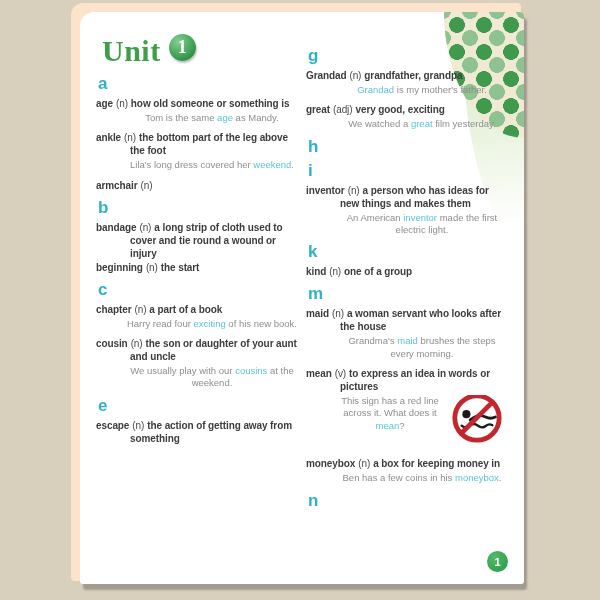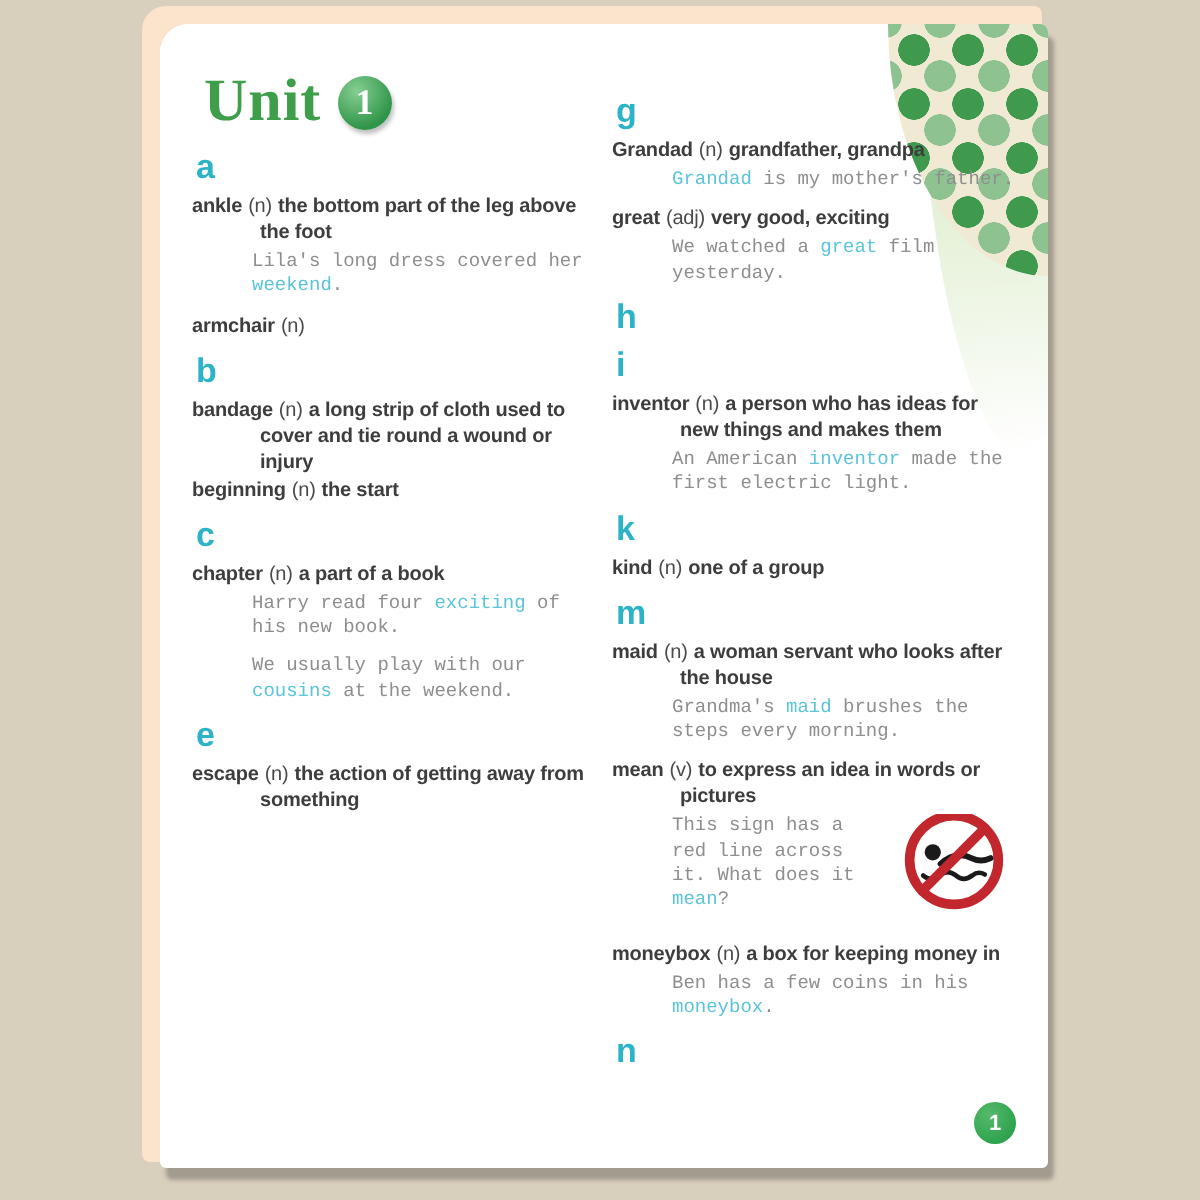--- a/index.html
+++ b/index.html
@@ -38,21 +38,21 @@
     background-size:27px 27px, 27px 27px;
     background-position:1px 1px, 14px 14px;
   }
   .page-inner {
     position:relative; padding:14px 14px 0 16px;
     display:flex; gap:6px;
   }
   .col { width:204px; }
   .col.right { padding-top:14px; }
 
-  .unit-row { display:flex; align-items:center; gap:8px; margin:8px 0 6px 6px; }
+  .unit-row { display:flex; align-items:flex-start; gap:8px; margin:8px 0 6px 6px; }
   .unit-word {
     font-family:"Liberation Serif", serif; font-weight:bold;
     font-size:30px; color:#3f9e4a; letter-spacing:.5px;
   }
   .unit-badge {
     width:27px; height:27px; border-radius:50%;
     background:radial-gradient(circle at 35% 28%, #86cf93, #2f9447 72%);
     box-shadow:1px 2px 2px rgba(0,0,0,.25);
     color:#fff; font-family:"Liberation Serif", serif; font-weight:bold;
     font-size:18px; display:flex; align-items:center; justify-content:center;
@@ -64,24 +64,25 @@
   }
   .entry { margin-bottom:1px; }
   .entry-head {
     font-size:10px; font-weight:bold; color:#3d3d3d;
     line-height:1.3; padding-left:34px; text-indent:-34px;
     letter-spacing:-.1px;
   }
   .entry-head .pos { font-weight:normal; color:#4a4a4a; padding:0 3px 0 3px; }
   .entry-head .def { }
   .example {
-    font-family:Liberation Mono, monospace;
+    font-family:Liberation Sans, sans-serif;
     font-size:9.5px; color:#8e8e8e; line-height:1.3;
     margin:2px 2px 7px 30px;
     overflow:hidden;
+    text-align:center;
   }
   .example .hl { color:#5ac4d9; }
   .example .fig { float:right; margin:-8px 0 2px 6px; }
   .example .fig.sign { margin:-4px 4px 2px 6px; }
 
   .page-num {
     position:absolute; right:16px; bottom:12px;
     width:21px; height:21px; border-radius:50%;
     background:radial-gradient(circle at 35% 30%, #55b96a, #2ca24d 75%);
     color:#fff; font-size:11px; font-weight:bold;
@@ -99,20 +100,24 @@
 
   <div class="page-inner">
     <div class="col left">
       <div class="unit-row">
         <span class="unit-word">Unit</span>
         <span class="unit-badge">1</span>
       </div>
     <div class="section">
           <div class="section-letter">a</div>
           <div class="entry">
+            <div class="entry-head"><span class="word">age</span><span class="pos">(n)</span><span class="def">how old someone or something is</span></div>
+            <div class="example"><span>Tom is the same </span><span class="hl">age</span><span> as Mandy.</span></div>
+          </div>
+          <div class="entry">
             <div class="entry-head"><span class="word">ankle</span><span class="pos">(n)</span><span class="def">the bottom part of the leg above the foot</span></div>
             <div class="example"><span>Lila's long dress covered her </span><span class="hl">weekend</span><span>.</span></div>
           </div>
           <div class="entry">
             <div class="entry-head"><span class="word">armchair</span><span class="pos">(n)</span></div>
           </div>
         </div>
         <div class="section">
           <div class="section-letter">b</div>
           <div class="entry">
@@ -122,20 +127,21 @@
             <div class="entry-head"><span class="word">beginning</span><span class="pos">(n)</span><span class="def">the start</span></div>
           </div>
         </div>
         <div class="section">
           <div class="section-letter">c</div>
           <div class="entry">
             <div class="entry-head"><span class="word">chapter</span><span class="pos">(n)</span><span class="def">a part of a book</span></div>
             <div class="example"><span>Harry read four </span><span class="hl">exciting</span><span> of his new book.</span></div>
           </div>
           <div class="entry">
+            <div class="entry-head"><span class="word">cousin</span><span class="pos">(n)</span><span class="def">the son or daughter of your aunt and uncle</span></div>
             <div class="example"><span>We usually play with our </span><span class="hl">cousins</span><span> at the weekend.</span></div>
           </div>
         </div>
         <div class="section">
           <div class="section-letter">e</div>
           <div class="entry">
             <div class="entry-head"><span class="word">escape</span><span class="pos">(n)</span><span class="def">the action of getting away from something</span></div>
           </div>
         </div>
       </div>

